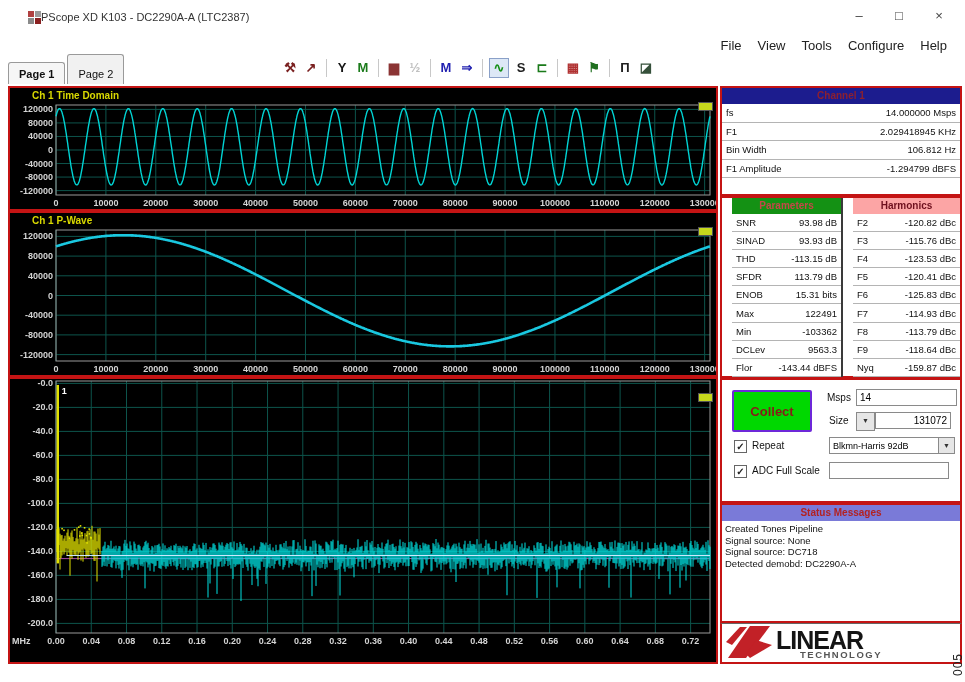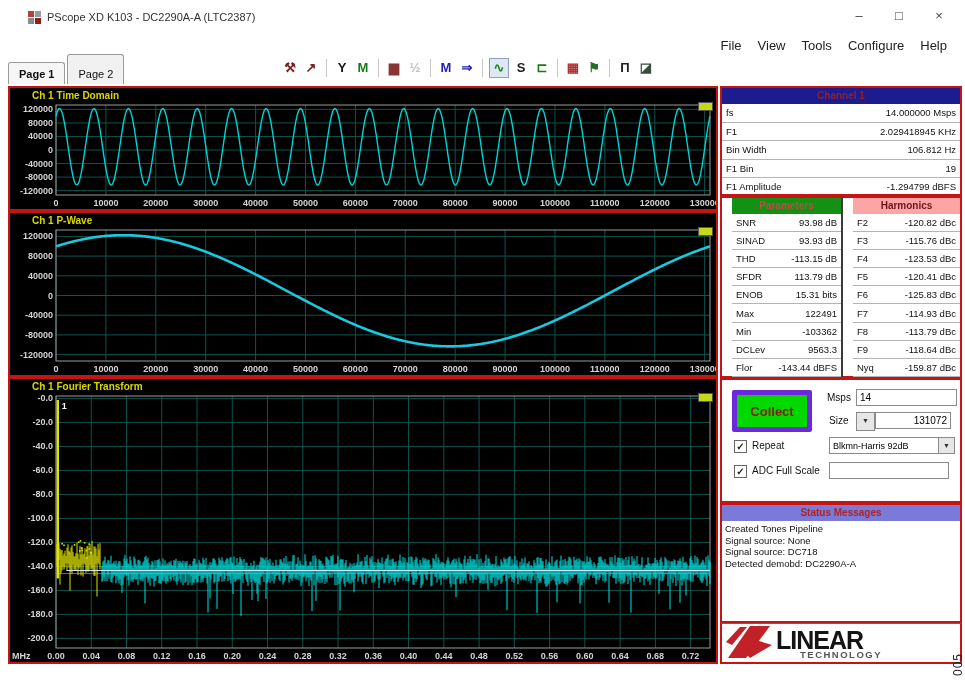--- a/index.html
+++ b/index.html
@@ -1,20 +1,20 @@
 <!DOCTYPE html>
 <html><head>
 <meta charset="utf-8">
 <style>
   html,body{margin:0;padding:0;}
   body{width:965px;height:682px;position:relative;background:#fff;
        font-family:"Liberation Sans",sans-serif;overflow:hidden;}
 
   
-  .titlebar{position:absolute;left:28px;top:8px;height:18px;display:flex;align-items:center;gap:6px;}
+  .titlebar{position:absolute;left:28px;top:8px;height:18px;display:flex;align-items:center;}
   .appicon{width:13px;height:13px;position:relative;display:inline-block;}
   .appicon i{position:absolute;width:6px;height:6px;}
   .appicon .q1{left:0;top:0;background:#b04040;}
   .appicon .q2{right:0;top:0;background:#9a9a9a;}
   .appicon .q3{left:0;bottom:0;background:#8a8a8a;}
   .appicon .q4{right:0;bottom:0;background:#8a2020;}
   .wtitle{font-size:11px;color:#333;}
   .winbtns{position:absolute;right:18px;top:8px;display:flex;gap:24px;}
   .winbtns span{font-size:13px;color:#444;width:16px;text-align:center;cursor:default;}
   .menubar{position:absolute;right:18px;top:38px;display:flex;gap:16px;}
@@ -49,21 +49,21 @@
   .crow{height:17.5px;}
   .prow{height:17.1px;}
   .lbl{white-space:nowrap;}
   .val{white-space:nowrap;text-align:right;}
   .twocol{display:flex;}
   .twocol>div{width:50%;box-sizing:border-box;padding-left:10px;}
   .colsep{border-left:2px solid #3a3a3a;}
 
   
   .collect-btn{position:absolute;left:10px;top:10px;width:80px;height:42px;background:#00d800;
-      border:5px solid #6d28d9;border-radius:2px;font-size:13px;font-weight:bold;color:#8a1a1a;
+      border:2px solid #6d28d9;border-radius:2px;font-size:13px;font-weight:bold;color:#8a1a1a;
       font-family:"Liberation Sans",sans-serif;}
   .flabel{position:absolute;font-size:10px;color:#111;}
   .tinput{position:absolute;border:1px solid #8a8a8a;background:#fff;font-size:10px;
       font-family:"Liberation Sans",sans-serif;padding:0 3px;height:15px;box-sizing:content-box;}
   .dropbtn{position:absolute;width:17px;height:17px;background:#e6e6e6;border:1px solid #8a8a8a;
       font-size:7px;color:#333;text-align:center;line-height:16px;}
   .cbox{position:absolute;width:11px;height:11px;border:1px solid #666;background:#fff;
       font-size:10px;line-height:11px;text-align:center;color:#222;font-weight:bold;}
   .wselect{position:absolute;left:107px;top:57px;width:126px;height:17px;border:1px solid #8a8a8a;
       background:#fff;display:flex;align-items:center;box-sizing:border-box;}
@@ -225,21 +225,20 @@
       <text x="43" y="31.101503759398494" fill="#d4d4d4" font-size="9" font-weight="bold" text-anchor="end">80000</text>
       <text x="43" y="50.80075187969925" fill="#d4d4d4" font-size="9" font-weight="bold" text-anchor="end">40000</text>
       <text x="43" y="70.5" fill="#d4d4d4" font-size="9" font-weight="bold" text-anchor="end">0</text>
       <text x="43" y="90.19924812030075" fill="#d4d4d4" font-size="9" font-weight="bold" text-anchor="end">-40000</text>
       <text x="43" y="109.8984962406015" fill="#d4d4d4" font-size="9" font-weight="bold" text-anchor="end">-80000</text>
       <text x="43" y="129.59774436090225" fill="#d4d4d4" font-size="9" font-weight="bold" text-anchor="end">-120000</text>
       <polyline points="46.0,18.4 46.5,18.2 46.9,18.1 47.4,17.9 47.9,17.8 48.3,17.6 48.8,17.5 49.3,17.4 49.7,17.2 50.2,17.1 50.7,16.9 51.1,16.8 51.6,16.6 52.1,16.5 52.5,16.4 53.0,16.2 53.5,16.1 53.9,16.0 54.4,15.8 54.9,15.7 55.3,15.6 55.8,15.4 56.3,15.3 56.7,15.2 57.2,15.0 57.7,14.9 58.1,14.8 58.6,14.7 59.1,14.5 59.5,14.4 60.0,14.3 60.5,14.2 60.9,14.1 61.4,13.9 61.9,13.8 62.4,13.7 62.8,13.6 63.3,13.5 63.8,13.4 64.2,13.2 64.7,13.1 65.2,13.0 65.6,12.9 66.1,12.8 66.6,12.7 67.0,12.6 67.5,12.5 68.0,12.4 68.4,12.3 68.9,12.2 69.4,12.1 69.8,12.0 70.3,11.9 70.8,11.8 71.2,11.7 71.7,11.6 72.2,11.5 72.6,11.4 73.1,11.3 73.6,11.2 74.0,11.1 74.5,11.0 75.0,10.9 75.4,10.8 75.9,10.7 76.4,10.6 76.8,10.6 77.3,10.5 77.8,10.4 78.2,10.3 78.7,10.2 79.2,10.1 79.6,10.1 80.1,10.0 80.6,9.9 81.0,9.8 81.5,9.8 82.0,9.7 82.4,9.6 82.9,9.5 83.4,9.5 83.8,9.4 84.3,9.3 84.8,9.3 85.2,9.2 85.7,9.1 86.2,9.1 86.6,9.0 87.1,8.9 87.6,8.9 88.0,8.8 88.5,8.7 89.0,8.7 89.4,8.6 89.9,8.6 90.4,8.5 90.8,8.5 91.3,8.4 91.8,8.4 92.2,8.3 92.7,8.3 93.2,8.2 93.6,8.2 94.1,8.1 94.6,8.1 95.0,8.0 95.5,8.0 96.0,7.9 96.5,7.9 96.9,7.9 97.4,7.8 97.9,7.8 98.3,7.8 98.8,7.7 99.3,7.7 99.7,7.7 100.2,7.6 100.7,7.6 101.1,7.6 101.6,7.5 102.1,7.5 102.5,7.5 103.0,7.5 103.5,7.4 103.9,7.4 104.4,7.4 104.9,7.4 105.3,7.3 105.8,7.3 106.3,7.3 106.7,7.3 107.2,7.3 107.7,7.3 108.1,7.3 108.6,7.2 109.1,7.2 109.5,7.2 110.0,7.2 110.5,7.2 110.9,7.2 111.4,7.2 111.9,7.2 112.3,7.2 112.8,7.2 113.3,7.2 113.7,7.2 114.2,7.2 114.7,7.2 115.1,7.2 115.6,7.2 116.1,7.2 116.5,7.2 117.0,7.2 117.5,7.2 117.9,7.2 118.4,7.3 118.9,7.3 119.3,7.3 119.8,7.3 120.3,7.3 120.7,7.3 121.2,7.4 121.7,7.4 122.1,7.4 122.6,7.4 123.1,7.4 123.5,7.5 124.0,7.5 124.5,7.5 124.9,7.5 125.4,7.6 125.9,7.6 126.3,7.6 126.8,7.7 127.3,7.7 127.8,7.7 128.2,7.8 128.7,7.8 129.2,7.8 129.6,7.9 130.1,7.9 130.6,8.0 131.0,8.0 131.5,8.0 132.0,8.1 132.4,8.1 132.9,8.2 133.4,8.2 133.8,8.3 134.3,8.3 134.8,8.4 135.2,8.4 135.7,8.5 136.2,8.5 136.6,8.6 137.1,8.6 137.6,8.7 138.0,8.8 138.5,8.8 139.0,8.9 139.4,8.9 139.9,9.0 140.4,9.1 140.8,9.1 141.3,9.2 141.8,9.3 142.2,9.3 142.7,9.4 143.2,9.5 143.6,9.5 144.1,9.6 144.6,9.7 145.0,9.8 145.5,9.8 146.0,9.9 146.4,10.0 146.9,10.1 147.4,10.2 147.8,10.2 148.3,10.3 148.8,10.4 149.2,10.5 149.7,10.6 150.2,10.7 150.6,10.7 151.1,10.8 151.6,10.9 152.0,11.0 152.5,11.1 153.0,11.2 153.4,11.3 153.9,11.4 154.4,11.5 154.8,11.6 155.3,11.7 155.8,11.8 156.2,11.9 156.7,12.0 157.2,12.1 157.6,12.2 158.1,12.3 158.6,12.4 159.0,12.5 159.5,12.6 160.0,12.7 160.4,12.8 160.9,12.9 161.4,13.0 161.9,13.1 162.3,13.3 162.8,13.4 163.3,13.5 163.7,13.6 164.2,13.7 164.7,13.8 165.1,14.0 165.6,14.1 166.1,14.2 166.5,14.3 167.0,14.4 167.5,14.6 167.9,14.7 168.4,14.8 168.9,14.9 169.3,15.1 169.8,15.2 170.3,15.3 170.7,15.5 171.2,15.6 171.7,15.7 172.1,15.9 172.6,16.0 173.1,16.1 173.5,16.3 174.0,16.4 174.5,16.5 174.9,16.7 175.4,16.8 175.9,17.0 176.3,17.1 176.8,17.2 177.3,17.4 177.7,17.5 178.2,17.7 178.7,17.8 179.1,18.0 179.6,18.1 180.1,18.3 180.5,18.4 181.0,18.6 181.5,18.7 181.9,18.9 182.4,19.0 182.9,19.2 183.3,19.3 183.8,19.5 184.3,19.7 184.7,19.8 185.2,20.0 185.7,20.1 186.1,20.3 186.6,20.4 187.1,20.6 187.5,20.8 188.0,20.9 188.5,21.1 188.9,21.3 189.4,21.4 189.9,21.6 190.3,21.8 190.8,21.9 191.3,22.1 191.7,22.3 192.2,22.4 192.7,22.6 193.2,22.8 193.6,23.0 194.1,23.1 194.6,23.3 195.0,23.5 195.5,23.7 196.0,23.8 196.4,24.0 196.9,24.2 197.4,24.4 197.8,24.6 198.3,24.7 198.8,24.9 199.2,25.1 199.7,25.3 200.2,25.5 200.6,25.7 201.1,25.9 201.6,26.0 202.0,26.2 202.5,26.4 203.0,26.6 203.4,26.8 203.9,27.0 204.4,27.2 204.8,27.4 205.3,27.6 205.8,27.8 206.2,28.0 206.7,28.1 207.2,28.3 207.6,28.5 208.1,28.7 208.6,28.9 209.0,29.1 209.5,29.3 210.0,29.5 210.4,29.7 210.9,29.9 211.4,30.1 211.8,30.3 212.3,30.5 212.8,30.7 213.2,30.9 213.7,31.1 214.2,31.4 214.6,31.6 215.1,31.8 215.6,32.0 216.0,32.2 216.5,32.4 217.0,32.6 217.4,32.8 217.9,33.0 218.4,33.2 218.8,33.4 219.3,33.7 219.8,33.9 220.2,34.1 220.7,34.3 221.2,34.5 221.6,34.7 222.1,34.9 222.6,35.2 223.0,35.4 223.5,35.6 224.0,35.8 224.4,36.0 224.9,36.2 225.4,36.5 225.9,36.7 226.3,36.9 226.8,37.1 227.3,37.4 227.7,37.6 228.2,37.8 228.7,38.0 229.1,38.2 229.6,38.5 230.1,38.7 230.5,38.9 231.0,39.1 231.5,39.4 231.9,39.6 232.4,39.8 232.9,40.0 233.3,40.3 233.8,40.5 234.3,40.7 234.7,41.0 235.2,41.2 235.7,41.4 236.1,41.7 236.6,41.9 237.1,42.1 237.5,42.3 238.0,42.6 238.5,42.8 238.9,43.0 239.4,43.3 239.9,43.5 240.3,43.7 240.8,44.0 241.3,44.2 241.7,44.5 242.2,44.7 242.7,44.9 243.1,45.2 243.6,45.4 244.1,45.6 244.5,45.9 245.0,46.1 245.5,46.3 245.9,46.6 246.4,46.8 246.9,47.1 247.3,47.3 247.8,47.5 248.3,47.8 248.7,48.0 249.2,48.3 249.7,48.5 250.1,48.7 250.6,49.0 251.1,49.2 251.5,49.5 252.0,49.7 252.5,50.0 252.9,50.2 253.4,50.4 253.9,50.7 254.3,50.9 254.8,51.2 255.3,51.4 255.7,51.7 256.2,51.9 256.7,52.2 257.1,52.4 257.6,52.6 258.1,52.9 258.6,53.1 259.0,53.4 259.5,53.6 260.0,53.9 260.4,54.1 260.9,54.4 261.4,54.6 261.8,54.9 262.3,55.1 262.8,55.4 263.2,55.6 263.7,55.8 264.2,56.1 264.6,56.3 265.1,56.6 265.6,56.8 266.0,57.1 266.5,57.3 267.0,57.6 267.4,57.8 267.9,58.1 268.4,58.3 268.8,58.6 269.3,58.8 269.8,59.1 270.2,59.3 270.7,59.6 271.2,59.8 271.6,60.1 272.1,60.3 272.6,60.6 273.0,60.8 273.5,61.1 274.0,61.3 274.4,61.6 274.9,61.8 275.4,62.1 275.8,62.3 276.3,62.6 276.8,62.8 277.2,63.1 277.7,63.3 278.2,63.6 278.6,63.8 279.1,64.1 279.6,64.3 280.0,64.6 280.5,64.8 281.0,65.1 281.4,65.3 281.9,65.6 282.4,65.8 282.8,66.1 283.3,66.3 283.8,66.6 284.2,66.8 284.7,67.1 285.2,67.3 285.6,67.6 286.1,67.8 286.6,68.1 287.0,68.3 287.5,68.5 288.0,68.8 288.4,69.0 288.9,69.3 289.4,69.5 289.8,69.8 290.3,70.0 290.8,70.3 291.3,70.5 291.7,70.8 292.2,71.0 292.7,71.3 293.1,71.5 293.6,71.8 294.1,72.0 294.5,72.3 295.0,72.5 295.5,72.7 295.9,73.0 296.4,73.2 296.9,73.5 297.3,73.7 297.8,74.0 298.3,74.2 298.7,74.5 299.2,74.7 299.7,74.9 300.1,75.2 300.6,75.4 301.1,75.7 301.5,75.9 302.0,76.2 302.5,76.4 302.9,76.6 303.4,76.9 303.9,77.1 304.3,77.4 304.8,77.6 305.3,77.8 305.7,78.1 306.2,78.3 306.7,78.6 307.1,78.8 307.6,79.0 308.1,79.3 308.5,79.5 309.0,79.8 309.5,80.0 309.9,80.2 310.4,80.5 310.9,80.7 311.3,80.9 311.8,81.2 312.3,81.4 312.7,81.7 313.2,81.9 313.7,82.1 314.1,82.4 314.6,82.6 315.1,82.8 315.5,83.1 316.0,83.3 316.5,83.5 316.9,83.7 317.4,84.0 317.9,84.2 318.3,84.4 318.8,84.7 319.3,84.9 319.7,85.1 320.2,85.4 320.7,85.6 321.1,85.8 321.6,86.0 322.1,86.3 322.5,86.5 323.0,86.7 323.5,86.9 323.9,87.2 324.4,87.4 324.9,87.6 325.4,87.8 325.8,88.1 326.3,88.3 326.8,88.5 327.2,88.7 327.7,88.9 328.2,89.2 328.6,89.4 329.1,89.6 329.6,89.8 330.0,90.0 330.5,90.3 331.0,90.5 331.4,90.7 331.9,90.9 332.4,91.1 332.8,91.3 333.3,91.5 333.8,91.8 334.2,92.0 334.7,92.2 335.2,92.4 335.6,92.6 336.1,92.8 336.6,93.0 337.0,93.2 337.5,93.4 338.0,93.7 338.4,93.9 338.9,94.1 339.4,94.3 339.8,94.5 340.3,94.7 340.8,94.9 341.2,95.1 341.7,95.3 342.2,95.5 342.6,95.7 343.1,95.9 343.6,96.1 344.0,96.3 344.5,96.5 345.0,96.7 345.4,96.9 345.9,97.1 346.4,97.3 346.8,97.5 347.3,97.7 347.8,97.9 348.2,98.1 348.7,98.3 349.2,98.4 349.6,98.6 350.1,98.8 350.6,99.0 351.0,99.2 351.5,99.4 352.0,99.6 352.4,99.8 352.9,100.0 353.4,100.1 353.8,100.3 354.3,100.5 354.8,100.7 355.2,100.9 355.7,101.1 356.2,101.2 356.6,101.4 357.1,101.6 357.6,101.8 358.1,101.9 358.5,102.1 359.0,102.3 359.5,102.5 359.9,102.7 360.4,102.8 360.9,103.0 361.3,103.2 361.8,103.3 362.3,103.5 362.7,103.7 363.2,103.8 363.7,104.0 364.1,104.2 364.6,104.4 365.1,104.5 365.5,104.7 366.0,104.8 366.5,105.0 366.9,105.2 367.4,105.3 367.9,105.5 368.3,105.6 368.8,105.8 369.3,106.0 369.7,106.1 370.2,106.3 370.7,106.4 371.1,106.6 371.6,106.7 372.1,106.9 372.5,107.0 373.0,107.2 373.5,107.3 373.9,107.5 374.4,107.6 374.9,107.8 375.3,107.9 375.8,108.1 376.3,108.2 376.7,108.4 377.2,108.5 377.7,108.7 378.1,108.8 378.6,108.9 379.1,109.1 379.5,109.2 380.0,109.3 380.5,109.5 380.9,109.6 381.4,109.8 381.9,109.9 382.3,110.0 382.8,110.1 383.3,110.3 383.7,110.4 384.2,110.5 384.7,110.7 385.1,110.8 385.6,110.9 386.1,111.0 386.5,111.2 387.0,111.3 387.5,111.4 387.9,111.5 388.4,111.6 388.9,111.8 389.4,111.9 389.8,112.0 390.3,112.1 390.8,112.2 391.2,112.3 391.7,112.5 392.2,112.6 392.6,112.7 393.1,112.8 393.6,112.9 394.0,113.0 394.5,113.1 395.0,113.2 395.4,113.3 395.9,113.4 396.4,113.5 396.8,113.6 397.3,113.7 397.8,113.8 398.2,113.9 398.7,114.0 399.2,114.1 399.6,114.2 400.1,114.3 400.6,114.4 401.0,114.5 401.5,114.6 402.0,114.7 402.4,114.8 402.9,114.9 403.4,114.9 403.8,115.0 404.3,115.1 404.8,115.2 405.2,115.3 405.7,115.4 406.2,115.4 406.6,115.5 407.1,115.6 407.6,115.7 408.0,115.8 408.5,115.8 409.0,115.9 409.4,116.0 409.9,116.1 410.4,116.1 410.8,116.2 411.3,116.3 411.8,116.3 412.2,116.4 412.7,116.5 413.2,116.5 413.6,116.6 414.1,116.7 414.6,116.7 415.0,116.8 415.5,116.8 416.0,116.9 416.4,116.9 416.9,117.0 417.4,117.1 417.8,117.1 418.3,117.2 418.8,117.2 419.2,117.3 419.7,117.3 420.2,117.4 420.6,117.4 421.1,117.5 421.6,117.5 422.0,117.5 422.5,117.6 423.0,117.6 423.5,117.7 423.9,117.7 424.4,117.7 424.9,117.8 425.3,117.8 425.8,117.9 426.3,117.9 426.7,117.9 427.2,118.0 427.7,118.0 428.1,118.0 428.6,118.0 429.1,118.1 429.5,118.1 430.0,118.1 430.5,118.1 430.9,118.2 431.4,118.2 431.9,118.2 432.3,118.2 432.8,118.3 433.3,118.3 433.7,118.3 434.2,118.3 434.7,118.3 435.1,118.3 435.6,118.3 436.1,118.3 436.5,118.4 437.0,118.4 437.5,118.4 437.9,118.4 438.4,118.4 438.9,118.4 439.3,118.4 439.8,118.4 440.3,118.4 440.7,118.4 441.2,118.4 441.7,118.4 442.1,118.4 442.6,118.4 443.1,118.4 443.5,118.4 444.0,118.4 444.5,118.3 444.9,118.3 445.4,118.3 445.9,118.3 446.3,118.3 446.8,118.3 447.3,118.3 447.7,118.2 448.2,118.2 448.7,118.2 449.1,118.2 449.6,118.2 450.1,118.1 450.5,118.1 451.0,118.1 451.5,118.1 451.9,118.0 452.4,118.0 452.9,118.0 453.3,117.9 453.8,117.9 454.3,117.9 454.8,117.9 455.2,117.8 455.7,117.8 456.2,117.7 456.6,117.7 457.1,117.7 457.6,117.6 458.0,117.6 458.5,117.5 459.0,117.5 459.4,117.4 459.9,117.4 460.4,117.4 460.8,117.3 461.3,117.3 461.8,117.2 462.2,117.2 462.7,117.1 463.2,117.0 463.6,117.0 464.1,116.9 464.6,116.9 465.0,116.8 465.5,116.8 466.0,116.7 466.4,116.6 466.9,116.6 467.4,116.5 467.8,116.4 468.3,116.4 468.8,116.3 469.2,116.2 469.7,116.2 470.2,116.1 470.6,116.0 471.1,116.0 471.6,115.9 472.0,115.8 472.5,115.7 473.0,115.7 473.4,115.6 473.9,115.5 474.4,115.4 474.8,115.3 475.3,115.3 475.8,115.2 476.2,115.1 476.7,115.0 477.2,114.9 477.6,114.8 478.1,114.7 478.6,114.7 479.0,114.6 479.5,114.5 480.0,114.4 480.4,114.3 480.9,114.2 481.4,114.1 481.8,114.0 482.3,113.9 482.8,113.8 483.2,113.7 483.7,113.6 484.2,113.5 484.6,113.4 485.1,113.3 485.6,113.2 486.0,113.1 486.5,113.0 487.0,112.9 487.5,112.8 487.9,112.7 488.4,112.5 488.9,112.4 489.3,112.3 489.8,112.2 490.3,112.1 490.7,112.0 491.2,111.9 491.7,111.7 492.1,111.6 492.6,111.5 493.1,111.4 493.5,111.3 494.0,111.1 494.5,111.0 494.9,110.9 495.4,110.8 495.9,110.6 496.3,110.5 496.8,110.4 497.3,110.2 497.7,110.1 498.2,110.0 498.7,109.9 499.1,109.7 499.6,109.6 500.1,109.5 500.5,109.3 501.0,109.2 501.5,109.0 501.9,108.9 502.4,108.8 502.9,108.6 503.3,108.5 503.8,108.3 504.3,108.2 504.7,108.0 505.2,107.9 505.7,107.8 506.1,107.6 506.6,107.5 507.1,107.3 507.5,107.2 508.0,107.0 508.5,106.9 508.9,106.7 509.4,106.6 509.9,106.4 510.3,106.2 510.8,106.1 511.3,105.9 511.7,105.8 512.2,105.6 512.7,105.5 513.1,105.3 513.6,105.1 514.1,105.0 514.5,104.8 515.0,104.6 515.5,104.5 515.9,104.3 516.4,104.1 516.9,104.0 517.3,103.8 517.8,103.6 518.3,103.5 518.7,103.3 519.2,103.1 519.7,103.0 520.1,102.8 520.6,102.6 521.1,102.4 521.6,102.3 522.0,102.1 522.5,101.9 523.0,101.7 523.4,101.6 523.9,101.4 524.4,101.2 524.8,101.0 525.3,100.8 525.8,100.6 526.2,100.5 526.7,100.3 527.2,100.1 527.6,99.9 528.1,99.7 528.6,99.5 529.0,99.4 529.5,99.2 530.0,99.0 530.4,98.8 530.9,98.6 531.4,98.4 531.8,98.2 532.3,98.0 532.8,97.8 533.2,97.6 533.7,97.4 534.2,97.2 534.6,97.0 535.1,96.8 535.6,96.6 536.0,96.5 536.5,96.3 537.0,96.1 537.4,95.9 537.9,95.7 538.4,95.4 538.8,95.2 539.3,95.0 539.8,94.8 540.2,94.6 540.7,94.4 541.2,94.2 541.6,94.0 542.1,93.8 542.6,93.6 543.0,93.4 543.5,93.2 544.0,93.0 544.4,92.8 544.9,92.6 545.4,92.3 545.8,92.1 546.3,91.9 546.8,91.7 547.2,91.5 547.7,91.3 548.2,91.1 548.6,90.9 549.1,90.6 549.6,90.4 550.0,90.2 550.5,90.0 551.0,89.8 551.4,89.6 551.9,89.3 552.4,89.1 552.9,88.9 553.3,88.7 553.8,88.5 554.3,88.2 554.7,88.0 555.2,87.8 555.7,87.6 556.1,87.3 556.6,87.1 557.1,86.9 557.5,86.7 558.0,86.4 558.5,86.2 558.9,86.0 559.4,85.8 559.9,85.5 560.3,85.3 560.8,85.1 561.3,84.8 561.7,84.6 562.2,84.4 562.7,84.2 563.1,83.9 563.6,83.7 564.1,83.5 564.5,83.2 565.0,83.0 565.5,82.8 565.9,82.5 566.4,82.3 566.9,82.1 567.3,81.8 567.8,81.6 568.3,81.4 568.7,81.1 569.2,80.9 569.7,80.7 570.1,80.4 570.6,80.2 571.1,79.9 571.5,79.7 572.0,79.5 572.5,79.2 572.9,79.0 573.4,78.8 573.9,78.5 574.3,78.3 574.8,78.0 575.3,77.8 575.7,77.6 576.2,77.3 576.7,77.1 577.1,76.8 577.6,76.6 578.1,76.3 578.5,76.1 579.0,75.9 579.5,75.6 579.9,75.4 580.4,75.1 580.9,74.9 581.3,74.6 581.8,74.4 582.3,74.2 582.7,73.9 583.2,73.7 583.7,73.4 584.1,73.2 584.6,72.9 585.1,72.7 585.5,72.4 586.0,72.2 586.5,72.0 587.0,71.7 587.4,71.5 587.9,71.2 588.4,71.0 588.8,70.7 589.3,70.5 589.8,70.2 590.2,70.0 590.7,69.7 591.2,69.5 591.6,69.2 592.1,69.0 592.6,68.7 593.0,68.5 593.5,68.2 594.0,68.0 594.4,67.7 594.9,67.5 595.4,67.2 595.8,67.0 596.3,66.8 596.8,66.5 597.2,66.3 597.7,66.0 598.2,65.8 598.6,65.5 599.1,65.3 599.6,65.0 600.0,64.8 600.5,64.5 601.0,64.3 601.4,64.0 601.9,63.8 602.4,63.5 602.8,63.3 603.3,63.0 603.8,62.8 604.2,62.5 604.7,62.3 605.2,62.0 605.6,61.8 606.1,61.5 606.6,61.3 607.0,61.0 607.5,60.8 608.0,60.5 608.4,60.3 608.9,60.0 609.4,59.8 609.8,59.5 610.3,59.3 610.8,59.0 611.2,58.8 611.7,58.5 612.2,58.3 612.6,58.0 613.1,57.8 613.6,57.5 614.0,57.3 614.5,57.0 615.0,56.8 615.4,56.5 615.9,56.3 616.4,56.0 616.8,55.8 617.3,55.5 617.8,55.3 618.3,55.1 618.7,54.8 619.2,54.6 619.7,54.3 620.1,54.1 620.6,53.8 621.1,53.6 621.5,53.3 622.0,53.1 622.5,52.8 622.9,52.6 623.4,52.3 623.9,52.1 624.3,51.9 624.8,51.6 625.3,51.4 625.7,51.1 626.2,50.9 626.7,50.6 627.1,50.4 627.6,50.1 628.1,49.9 628.5,49.7 629.0,49.4 629.5,49.2 629.9,48.9 630.4,48.7 630.9,48.5 631.3,48.2 631.8,48.0 632.3,47.7 632.7,47.5 633.2,47.3 633.7,47.0 634.1,46.8 634.6,46.5 635.1,46.3 635.5,46.1 636.0,45.8 636.5,45.6 636.9,45.3 637.4,45.1 637.9,44.9 638.3,44.6 638.8,44.4 639.3,44.2 639.7,43.9 640.2,43.7 640.7,43.5 641.1,43.2 641.6,43.0 642.1,42.8 642.5,42.5 643.0,42.3 643.5,42.1 643.9,41.8 644.4,41.6 644.9,41.4 645.3,41.1 645.8,40.9 646.3,40.7 646.7,40.5 647.2,40.2 647.7,40.0 648.1,39.8 648.6,39.5 649.1,39.3 649.5,39.1 650.0,38.9 650.5,38.6 651.0,38.4 651.4,38.2 651.9,38.0 652.4,37.7 652.8,37.5 653.3,37.3 653.8,37.1 654.2,36.9 654.7,36.6 655.2,36.4 655.6,36.2 656.1,36.0 656.6,35.8 657.0,35.5 657.5,35.3 658.0,35.1 658.4,34.9 658.9,34.7 659.4,34.5 659.8,34.2 660.3,34.0 660.8,33.8 661.2,33.6 661.7,33.4 662.2,33.2 662.6,33.0 663.1,32.8 663.6,32.6 664.0,32.3 664.5,32.1 665.0,31.9 665.4,31.7 665.9,31.5 666.4,31.3 666.8,31.1 667.3,30.9 667.8,30.7 668.2,30.5 668.7,30.3 669.2,30.1 669.6,29.9 670.1,29.7 670.6,29.5 671.0,29.3 671.5,29.1 672.0,28.9 672.4,28.7 672.9,28.5 673.4,28.3 673.8,28.1 674.3,27.9 674.8,27.7 675.2,27.5 675.7,27.3 676.2,27.1 676.6,26.9 677.1,26.8 677.6,26.6 678.0,26.4 678.5,26.2 679.0,26.0 679.4,25.8 679.9,25.6 680.4,25.4 680.8,25.3 681.3,25.1 681.8,24.9 682.2,24.7 682.7,24.5 683.2,24.3 683.6,24.2 684.1,24.0 684.6,23.8 685.1,23.6 685.5,23.5 686.0,23.3 686.5,23.1 686.9,22.9 687.4,22.8 687.9,22.6 688.3,22.4 688.8,22.2 689.3,22.1 689.7,21.9 690.2,21.7 690.7,21.6 691.1,21.4 691.6,21.2 692.1,21.1 692.5,20.9 693.0,20.7 693.5,20.6 693.9,20.4 694.4,20.3 694.9,20.1 695.3,19.9 695.8,19.8 696.3,19.6 696.7,19.5 697.2,19.3 697.7,19.1 698.1,19.0 698.6,18.8 699.1,18.7 699.5,18.5 700.0,18.4" fill="none" stroke="#1ac8e0" stroke-width="2.6"></polyline>
     </svg>
 </div>
 <div class="plot" style="top:377px;height:287px;">
-  <div class="ptitle">Ch 1 Fourier Transform</div>
   <span class="legend"></span>
   <svg class="plot-svg" width="706" height="268">
       <line x1="46" y1="2" x2="46" y2="254" stroke="#0d544c" stroke-width="1"></line>
       <line x1="81.25606469002696" y1="2" x2="81.25606469002696" y2="254" stroke="#0d544c" stroke-width="1"></line>
       <line x1="116.5121293800539" y1="2" x2="116.5121293800539" y2="254" stroke="#0d544c" stroke-width="1"></line>
       <line x1="151.76819407008085" y1="2" x2="151.76819407008085" y2="254" stroke="#0d544c" stroke-width="1"></line>
       <line x1="187.0242587601078" y1="2" x2="187.0242587601078" y2="254" stroke="#0d544c" stroke-width="1"></line>
       <line x1="222.2803234501348" y1="2" x2="222.2803234501348" y2="254" stroke="#0d544c" stroke-width="1"></line>
       <line x1="257.5363881401617" y1="2" x2="257.5363881401617" y2="254" stroke="#0d544c" stroke-width="1"></line>
       <line x1="292.7924528301887" y1="2" x2="292.7924528301887" y2="254" stroke="#0d544c" stroke-width="1"></line>
@@ -982,24 +981,20 @@
       </div>
       <div class="crow">
         <span class="lbl">F1</span>
         <span class="val">2.029418945 KHz</span>
       </div>
       <div class="crow">
         <span class="lbl">Bin Width</span>
         <span class="val">106.812 Hz</span>
       </div>
       <div class="crow">
-        <span class="lbl">F1 Bin</span>
-        <span class="val">19</span>
-      </div>
-      <div class="crow">
         <span class="lbl">F1 Amplitude</span>
         <span class="val">-1.294799 dBFS</span>
       </div>
     </div>
 </div>
 
 <div class="sbox" style="top:196px;height:182px;">
   <div class="twocol">
     <div>
       <div class="shead p-head">Parameters</div>

